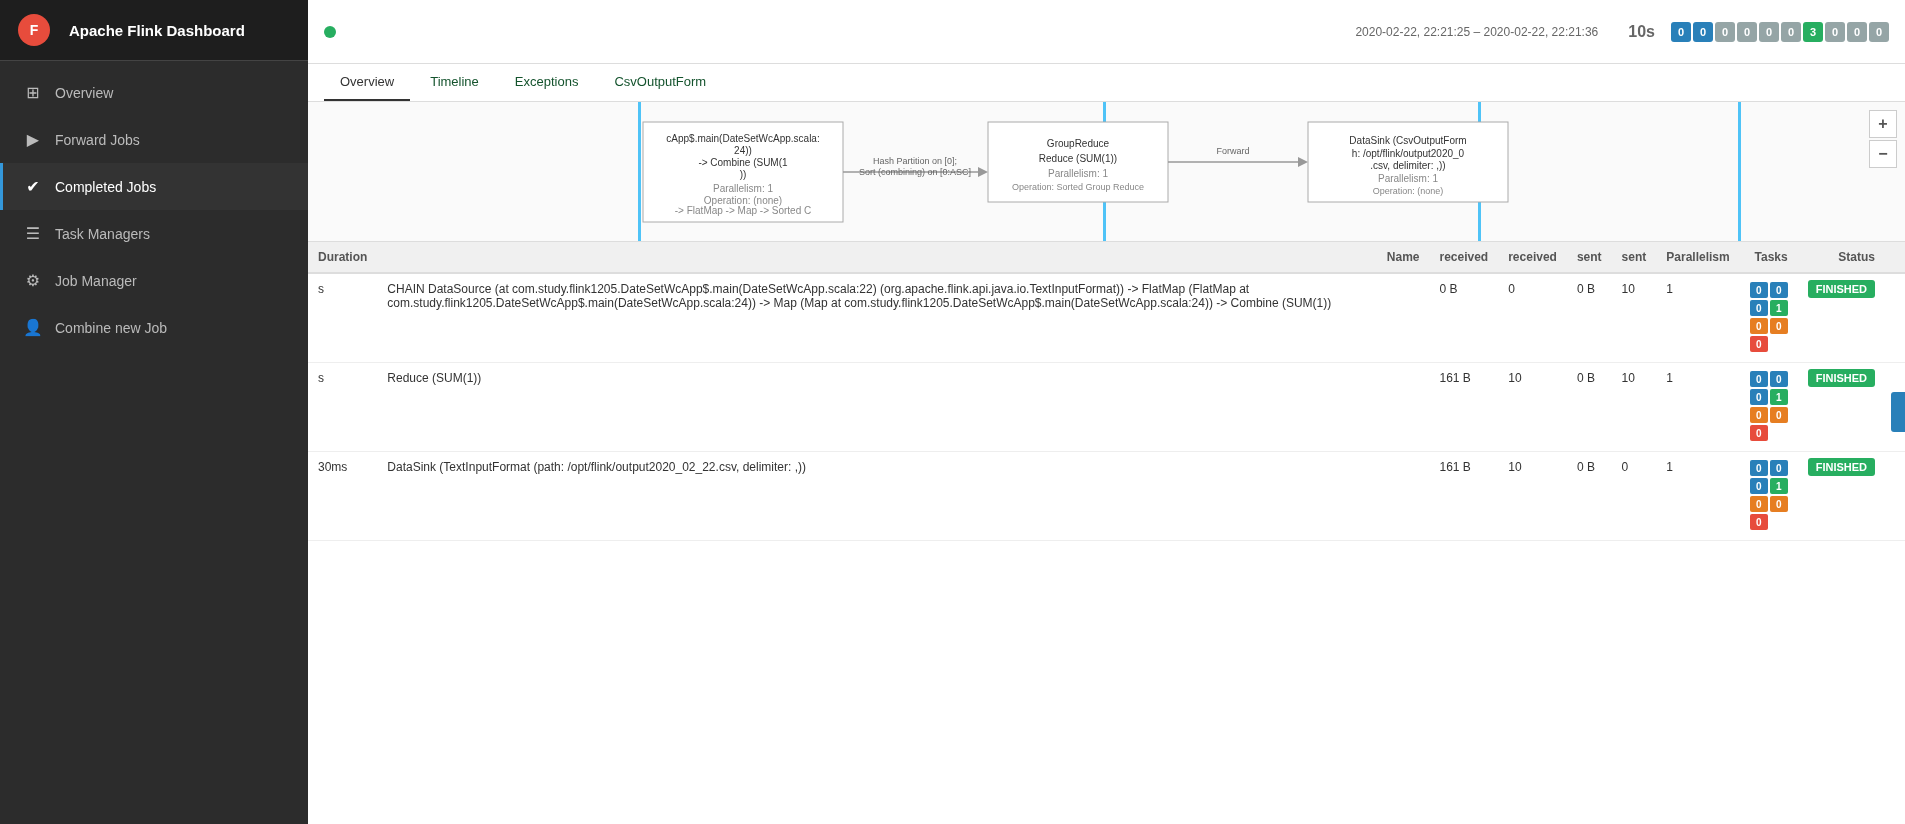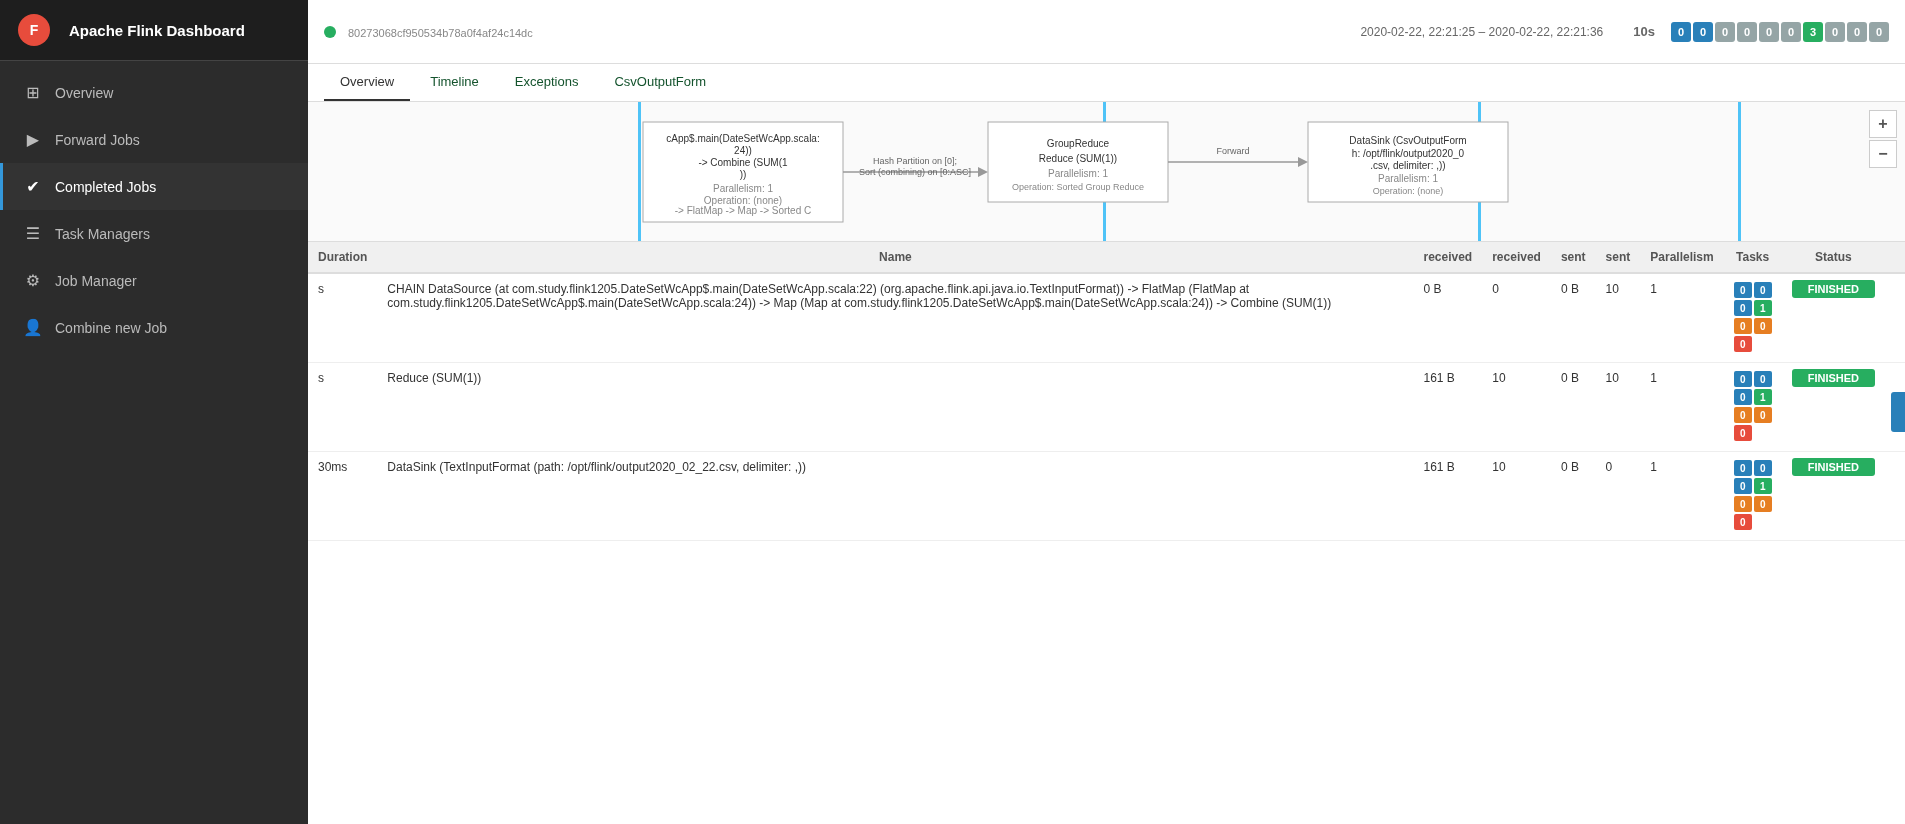--- a/index.html
+++ b/index.html
@@ -69,21 +69,21 @@
       height: 12px;
       border-radius: 50%;
       background: #27ae60;
       margin-right: 12px;
       flex-shrink: 0;
     }
     #job-info { flex: 1; }
     #job-title { font-size: 15px; font-weight: bold; color: #333; }
     #job-id { font-size: 11px; color: #888; margin-top: 2px; }
     #job-time-range { color: #666; font-size: 12px; margin: 0 30px; white-space: nowrap; }
-    #job-duration { color: #666; font-size: 13px; margin-right: 16px; font-weight: bold; text-align: right; }
+    #job-duration { color: #666; font-size: 16px; margin-right: 16px; font-weight: bold; text-align: right; }
     #job-badges { display: flex; gap: 2px; align-items: center; }
     .badge {
       width: 20px;
       height: 20px;
       border-radius: 3px;
       display: flex;
       align-items: center;
       justify-content: center;
       font-size: 11px;
       font-weight: bold;
@@ -152,37 +152,37 @@
       width: 100%;
       border-collapse: collapse;
       font-size: 12px;
     }
     thead tr {
       background: #f0f0f0;
       border-bottom: 2px solid #ddd;
     }
     thead th {
       padding: 8px 10px;
-      text-align: center;
+      text-align: right;
       color: #555;
       font-weight: 600;
       white-space: nowrap;
     }
     tbody tr {
       border-bottom: 1px solid #eee;
       vertical-align: top;
     }
     tbody td {
       padding: 8px 10px;
       color: #333;
     }
     .status-finished {
       background: #27ae60;
       color: #fff;
-      padding: 3px 16px;
+      padding: 3px 8px;
       border-radius: 3px;
       font-size: 11px;
       font-weight: bold;
       white-space: nowrap;
     }
     .mini-badges { display: flex; flex-direction: column; gap: 2px; margin-bottom: 2px; }
     .mini-badge-row { display: flex; gap: 2px; }
     .mini-badge {
       width: 18px;
       height: 16px;
@@ -246,21 +246,20 @@
       <span>Combine new Job</span>
     </div>
   </div>
 </div>
 
 <div id="main" style="position:relative;">
 
   <div id="job-header">
     <div id="job-status-dot"></div>
     <div id="job-info">
-      <div id="job-id">80273068cf950534b78a0f4af24c14dc</div>
     </div>
     <div id="job-time-range">2020-02-22, 22:21:25 – 2020-02-22, 22:21:36</div>
     <div id="job-duration">10s</div>
     <div id="job-badges">
       <span class="badge badge-blue">0</span>
       <span class="badge badge-blue">0</span>
       <span class="badge badge-gray">0</span>
       <span class="badge badge-gray">0</span>
       <span class="badge badge-gray">0</span>
       <span class="badge badge-gray">0</span>

